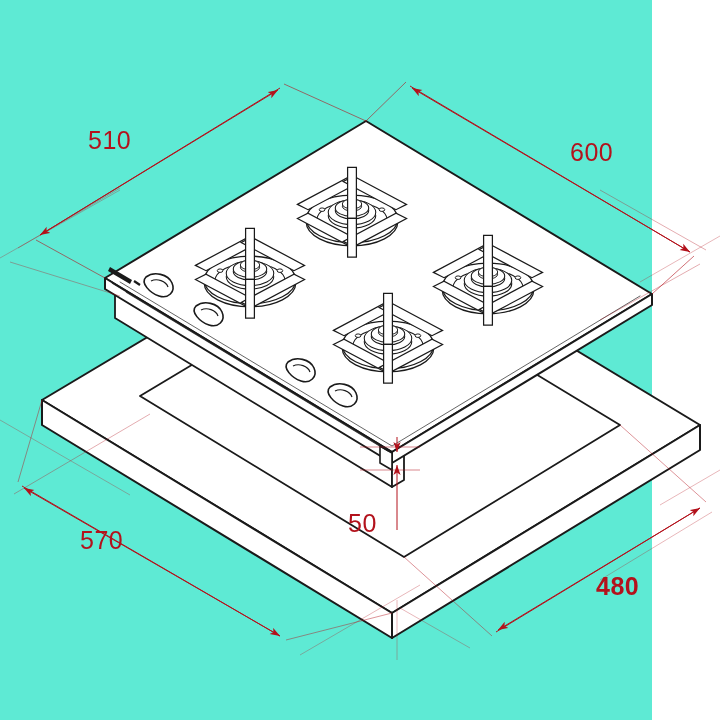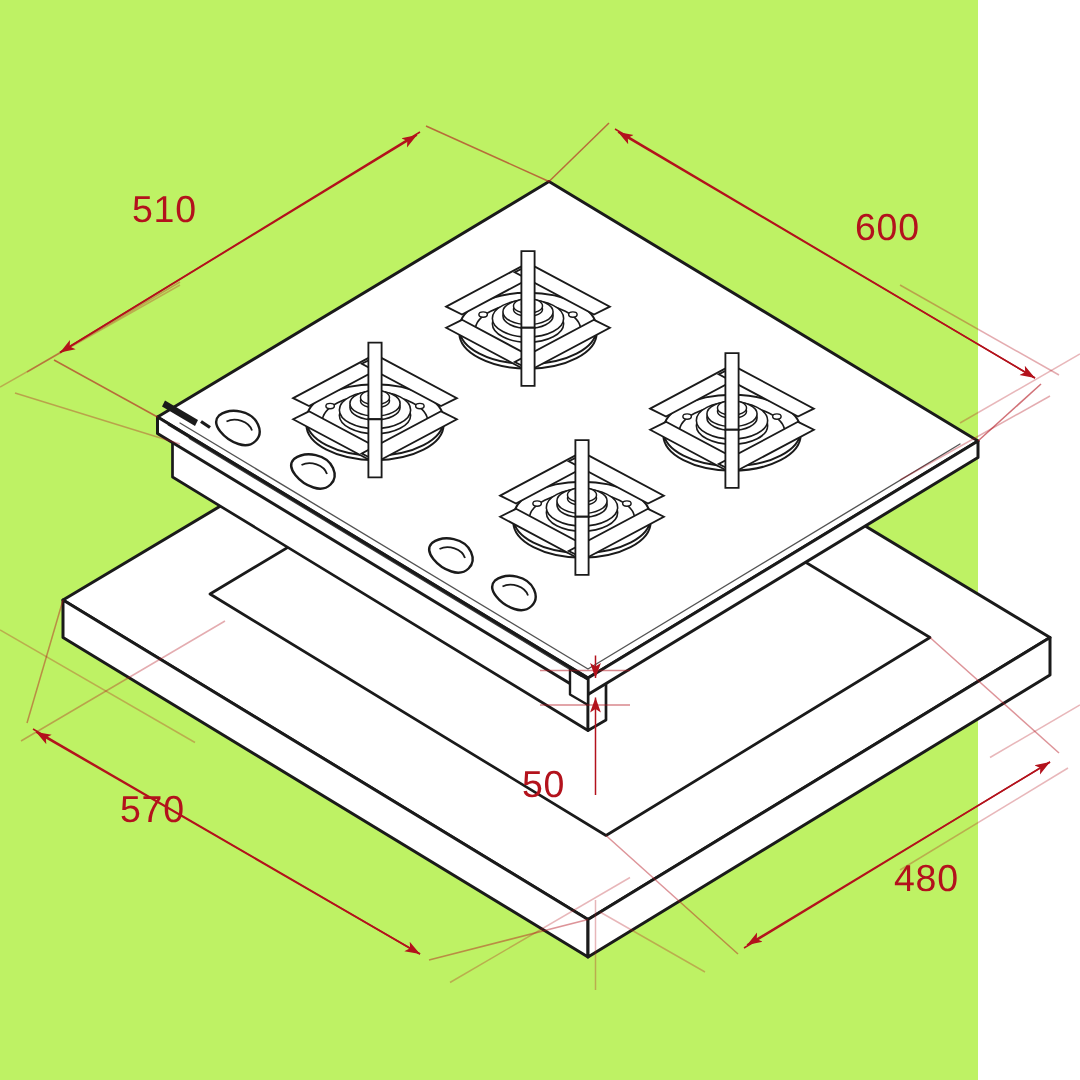--- a/index.html
+++ b/index.html
@@ -1,32 +1,32 @@
 <!DOCTYPE html>
 <html><head>
 <meta charset="utf-8">
 <style>
   html,body{margin:0;padding:0;background:#ffffff;}
   body{width:720px;height:720px;overflow:hidden;font-family:"Liberation Sans",sans-serif;}
-  #stage{position:relative;width:652px;height:720px;background:#bef264;}
+  #stage{position:relative;width:652px;height:720px;background:#5eead4;}
   #stage svg{position:absolute;top:0;left:0;}
   .dimtext{
     position:absolute;
     font-family:"Liberation Sans",sans-serif;
     font-size:25px;
     font-weight:400;
     letter-spacing:0.5px;
     color:#b3121c;
     white-space:nowrap;
     user-select:none;
   }
   .d510{left:88px;top:126px;}
   .d600{left:570px;top:138px;}
   .d570{left:80px;top:526px;}
-  .d480{left:596px;top:572px;}
+  .d480{left:596px;top:572px;font-weight:bold;}
   .d50 {left:348px;top:509px;}
 </style>
 </head>
 <body>
 
 <div id="stage">
 
   <svg width="720" height="720" viewBox="0 0 720 720">
 
     <defs>

